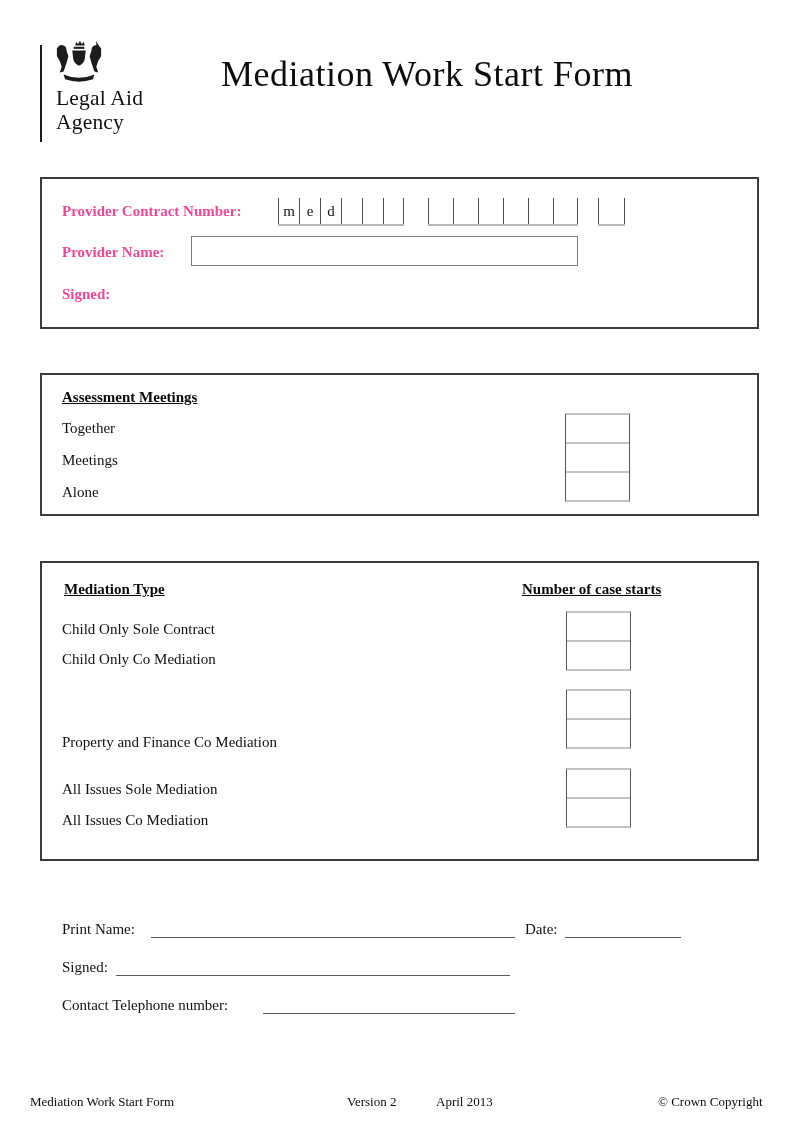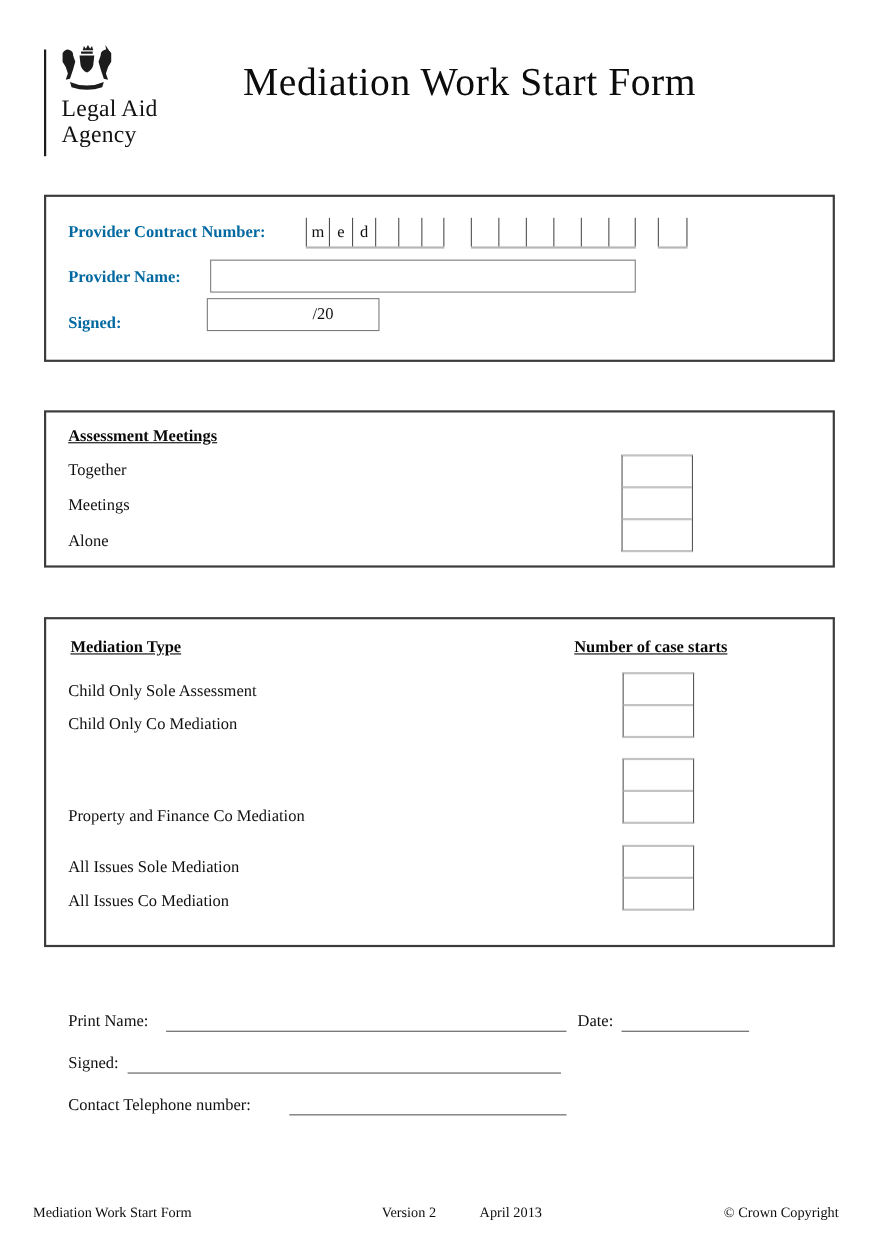--- a/index.html
+++ b/index.html
@@ -15,21 +15,21 @@
   .crest{left:54px;top:37px;width:50px;height:48px;}
   .logo-text{left:56px;top:86px;font-size:21.5px;line-height:24px;color:#111;letter-spacing:.2px;}
   .page-title{left:221px;top:53px;font-size:36px;font-weight:400;color:#0c0c0c;letter-spacing:.5px;}
 
   
   .frame{border:2px solid #3c3c3c;background:#fff;}
   .sec1{left:40px;top:177px;width:715px;height:148px;}
   .sec2{left:40px;top:373px;width:715px;height:139px;}
   .sec3{left:40px;top:561px;width:715px;height:296px;}
 
-  .lbl{font-size:15px;font-weight:bold;color:#0369a1;}
+  .lbl{font-size:15px;font-weight:bold;color:#ec4899;}
   .txt{font-size:15px;color:#111;}
   .heading-underline{font-size:15px;font-weight:bold;text-decoration:underline;color:#0a0a0a;}
 
   
   .comb{display:flex;border-bottom:2px solid #b7b7b7;height:26px;}
   .comb-cell{
     box-sizing:border-box;border-left:1px solid #4f4f4f;
     text-align:center;font-size:15px;color:#111;line-height:27px;
   }
   .comb-cell:last-child{border-right:1px solid #4f4f4f;}
@@ -105,42 +105,41 @@
   </div>
 
   <div class="abs comb" style="left:598px;top:198px;">
     <div class="comb-cell w27"></div>
   </div>
 
   <div class="abs lbl" style="left:62px;top:244px;">Provider Name:</div>
   <div class="abs inputbox name-box"></div>
 
   <div class="abs lbl" style="left:62px;top:286px;">Signed:</div>
-  <div class="abs inputbox month-box">/20</div>
 
   <div class="abs frame sec2"></div>
 
   <div class="abs heading-underline" style="left:62px;top:389px;">Assessment Meetings</div>
 
   <div class="abs txt" style="left:62px;top:420px;">Together</div>
   <div class="abs txt" style="left:62px;top:452px;">Meetings</div>
   <div class="abs txt" style="left:62px;top:484px;">Alone</div>
 
   <div class="abs stack stack3">
     <div class="cell"></div>
     <div class="cell"></div>
     <div class="cell"></div>
   </div>
 
   <div class="abs frame sec3"></div>
 
   <div class="abs heading-underline" style="left:64px;top:581px;">Mediation Type</div>
   <div class="abs heading-underline" style="left:522px;top:581px;">Number of case starts</div>
 
-  <div class="abs txt" style="left:62px;top:621px;">Child Only Sole Assessment</div>
+  <div class="abs txt" style="left:62px;top:621px;">Child Only Sole Contract</div>
   <div class="abs txt" style="left:62px;top:651px;">Child Only Co Mediation</div>
   <div class="abs stack stack-a">
     <div class="cell"></div>
     <div class="cell"></div>
   </div>
 
   <div class="abs txt" style="left:62px;top:734px;">Property and Finance Co Mediation</div>
   <div class="abs stack stack-b">
     <div class="cell"></div>
     <div class="cell"></div>

